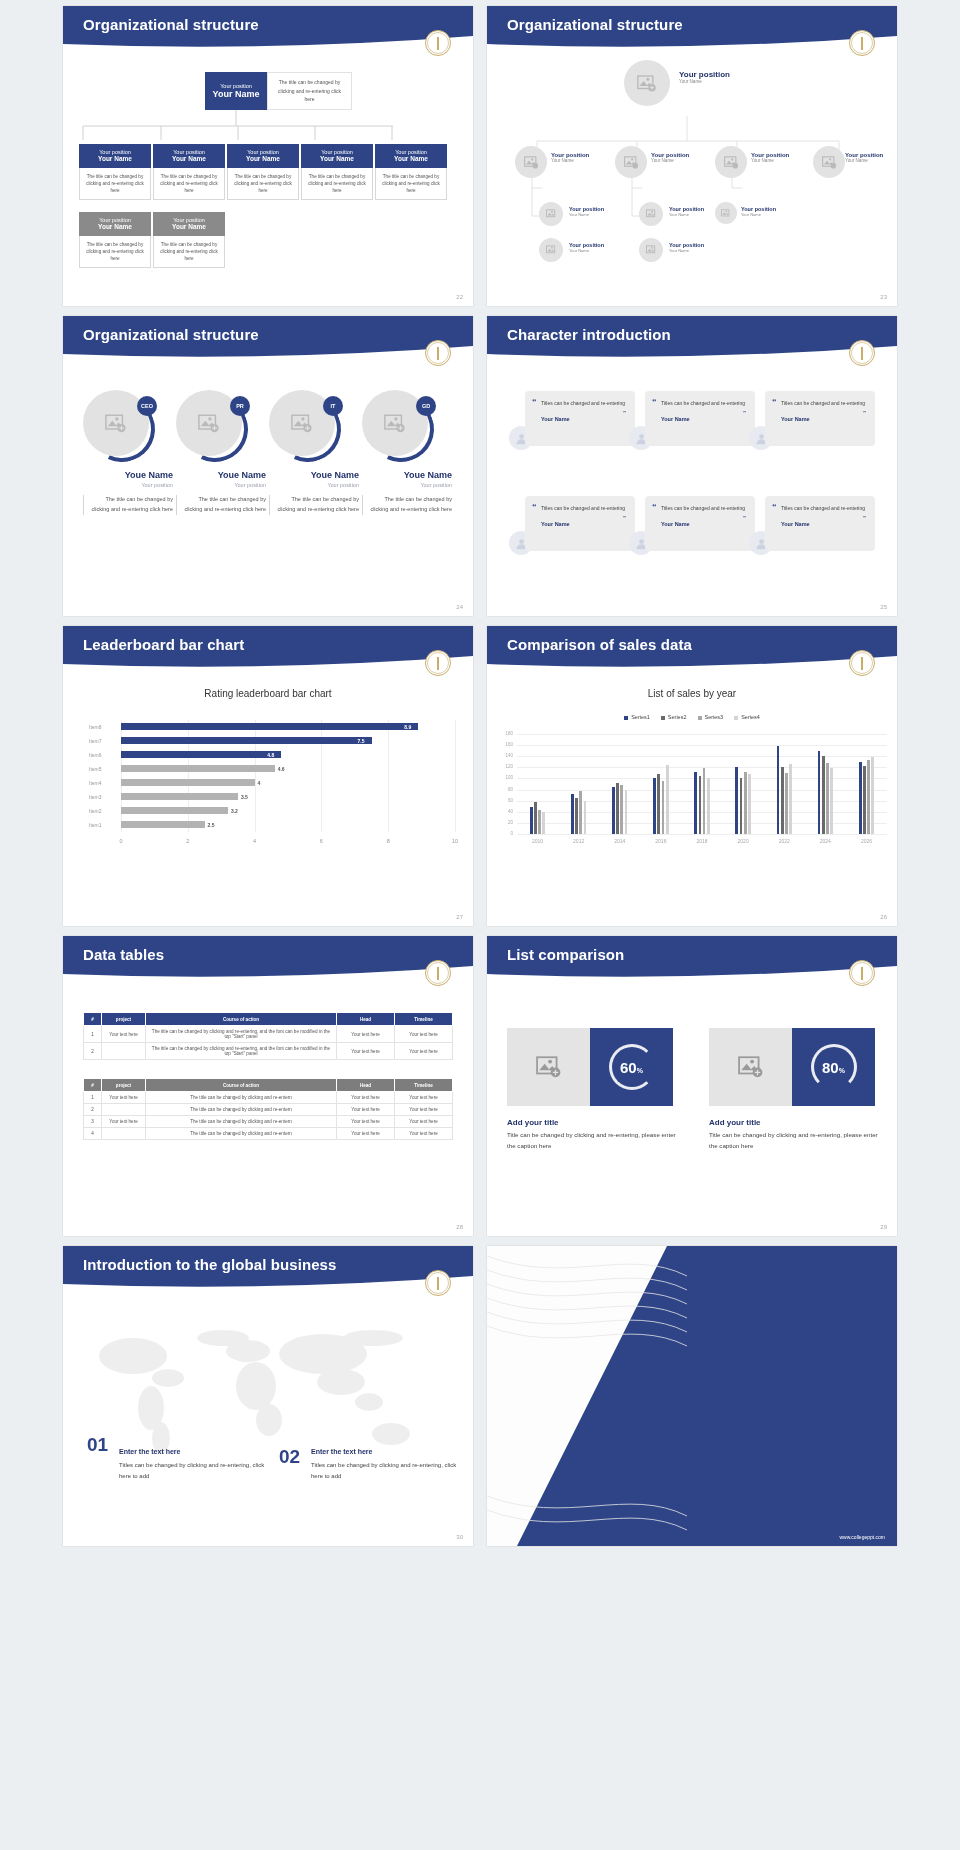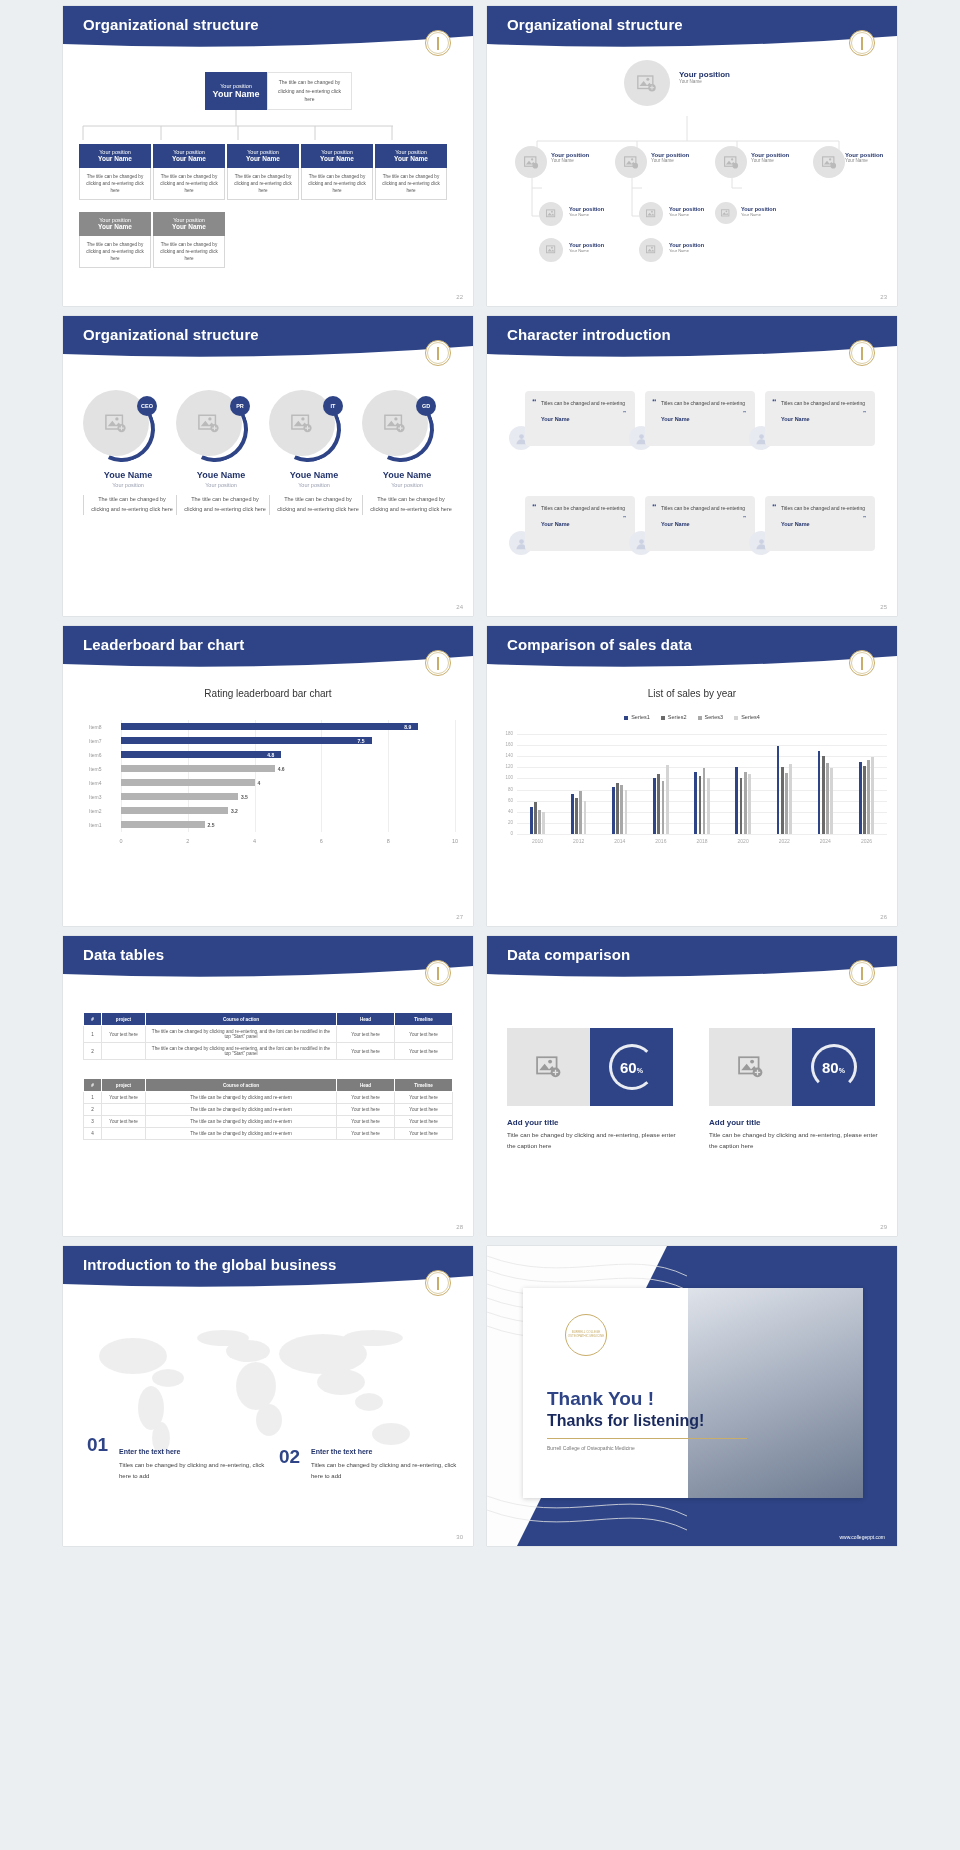--- a/index.html
+++ b/index.html
@@ -50,21 +50,21 @@
   .s1 .col2 { position:absolute; width:72px; }
 
   
   .av { border-radius:50%; background:#e2e2e2; display:flex;
         align-items:center; justify-content:center; }
   .av svg { opacity:.55; }
   .lbl .p { font-size:6px; font-weight:bold; color:#22336b; }
   .lbl .n { font-size:4.6px; color:#888; }
 
   
-  .s3 .person { position:absolute; width:90px; text-align:center; }
+  .s3 .person { position:absolute; width:90px; text-align:right; }
   .s3 .circ { position:relative; width:72px; height:72px; }
   .s3 .ring { position:absolute; left:6px; top:6px; width:66px; height:66px;
               border-radius:50%; border:4px solid #2e4486; border-top-color:transparent;
               border-left-color:transparent; transform:rotate(-20deg); }
   .s3 .ph { position:absolute; left:0; top:0; width:66px; height:66px; }
   .s3 .badge { position:absolute; right:-2px; top:6px; width:20px; height:20px;
                border-radius:50%; background:#2e4486; color:#fff; font-size:5.5px;
                font-weight:bold; display:flex; align-items:center; justify-content:center; }
   .s3 .nm { font-size:9px; font-weight:bold; color:#22336b; margin-top:8px; }
   .s3 .ps { font-size:5.5px; color:#9aa0b0; margin-top:2px; }
@@ -759,21 +759,21 @@
 
     <div class="pno">28</div>
   </div>
 
   <div class="slide s9">
     <div class="banner">
       <svg width="410" height="46" viewBox="0 0 410 46">
           <path d="M0,0 H410 V30 Q205,46 0,38 Z" fill="#2e4486"></path>
         </svg>
     </div>
-    <div class="stitle">Data comparison</div>
+    <div class="stitle">List comparison</div>
     <div class="seal"></div>
 
     <div class="card" style="left:20px;top:92px">
       <div class="half ph">
           <svg width="26" height="22" viewBox="0 0 24 20">
             <rect x="1" y="1" width="18" height="15" fill="none" stroke="#9a9a9a" stroke-width="1.6"></rect>
             <path d="M3 13 L8 7 L12 12 L15 9 L18 13 Z" fill="#9a9a9a"></path>
             <circle cx="13" cy="5" r="1.8" fill="#9a9a9a"></circle>
             <circle cx="18" cy="15" r="4.5" fill="#9a9a9a"></circle>
             <path d="M18 12.5v5M15.5 15h5" stroke="#e4e4e4" stroke-width="1.2"></path>
@@ -854,26 +854,16 @@
         <path d="M0,10 C80,40 140,0 200,30"></path>
           <path d="M0,24 C80,54 140,14 200,44"></path>
         <path d="M0,38 C80,68 140,28 200,58"></path>
           <path d="M0,52 C80,82 140,42 200,72"></path>
         <path d="M0,66 C80,96 140,56 200,86"></path>
           <path d="M0,80 C80,110 140,70 200,100"></path>
         <path d="M0,250 C80,280 140,240 200,270"></path>
           <path d="M0,264 C80,294 140,254 200,284"></path>
       </g>
     </svg>
-    <div class="inner">
-      <div class="photo"></div>
-      <div class="logo">
-          <span>BURRELL COLLEGE OSTEOPATHIC MEDICINE</span>
-        </div>
-      <div class="ty">Thank You !</div>
-      <div class="ty2">Thanks for listening!</div>
-      <div class="rule"></div>
-      <div class="sub">Burrell College of Osteopathic Medicine</div>
-    </div>
     <div class="url">www.collegeppt.com</div>
   </div>
 
 </div>
 
 </body></html>

